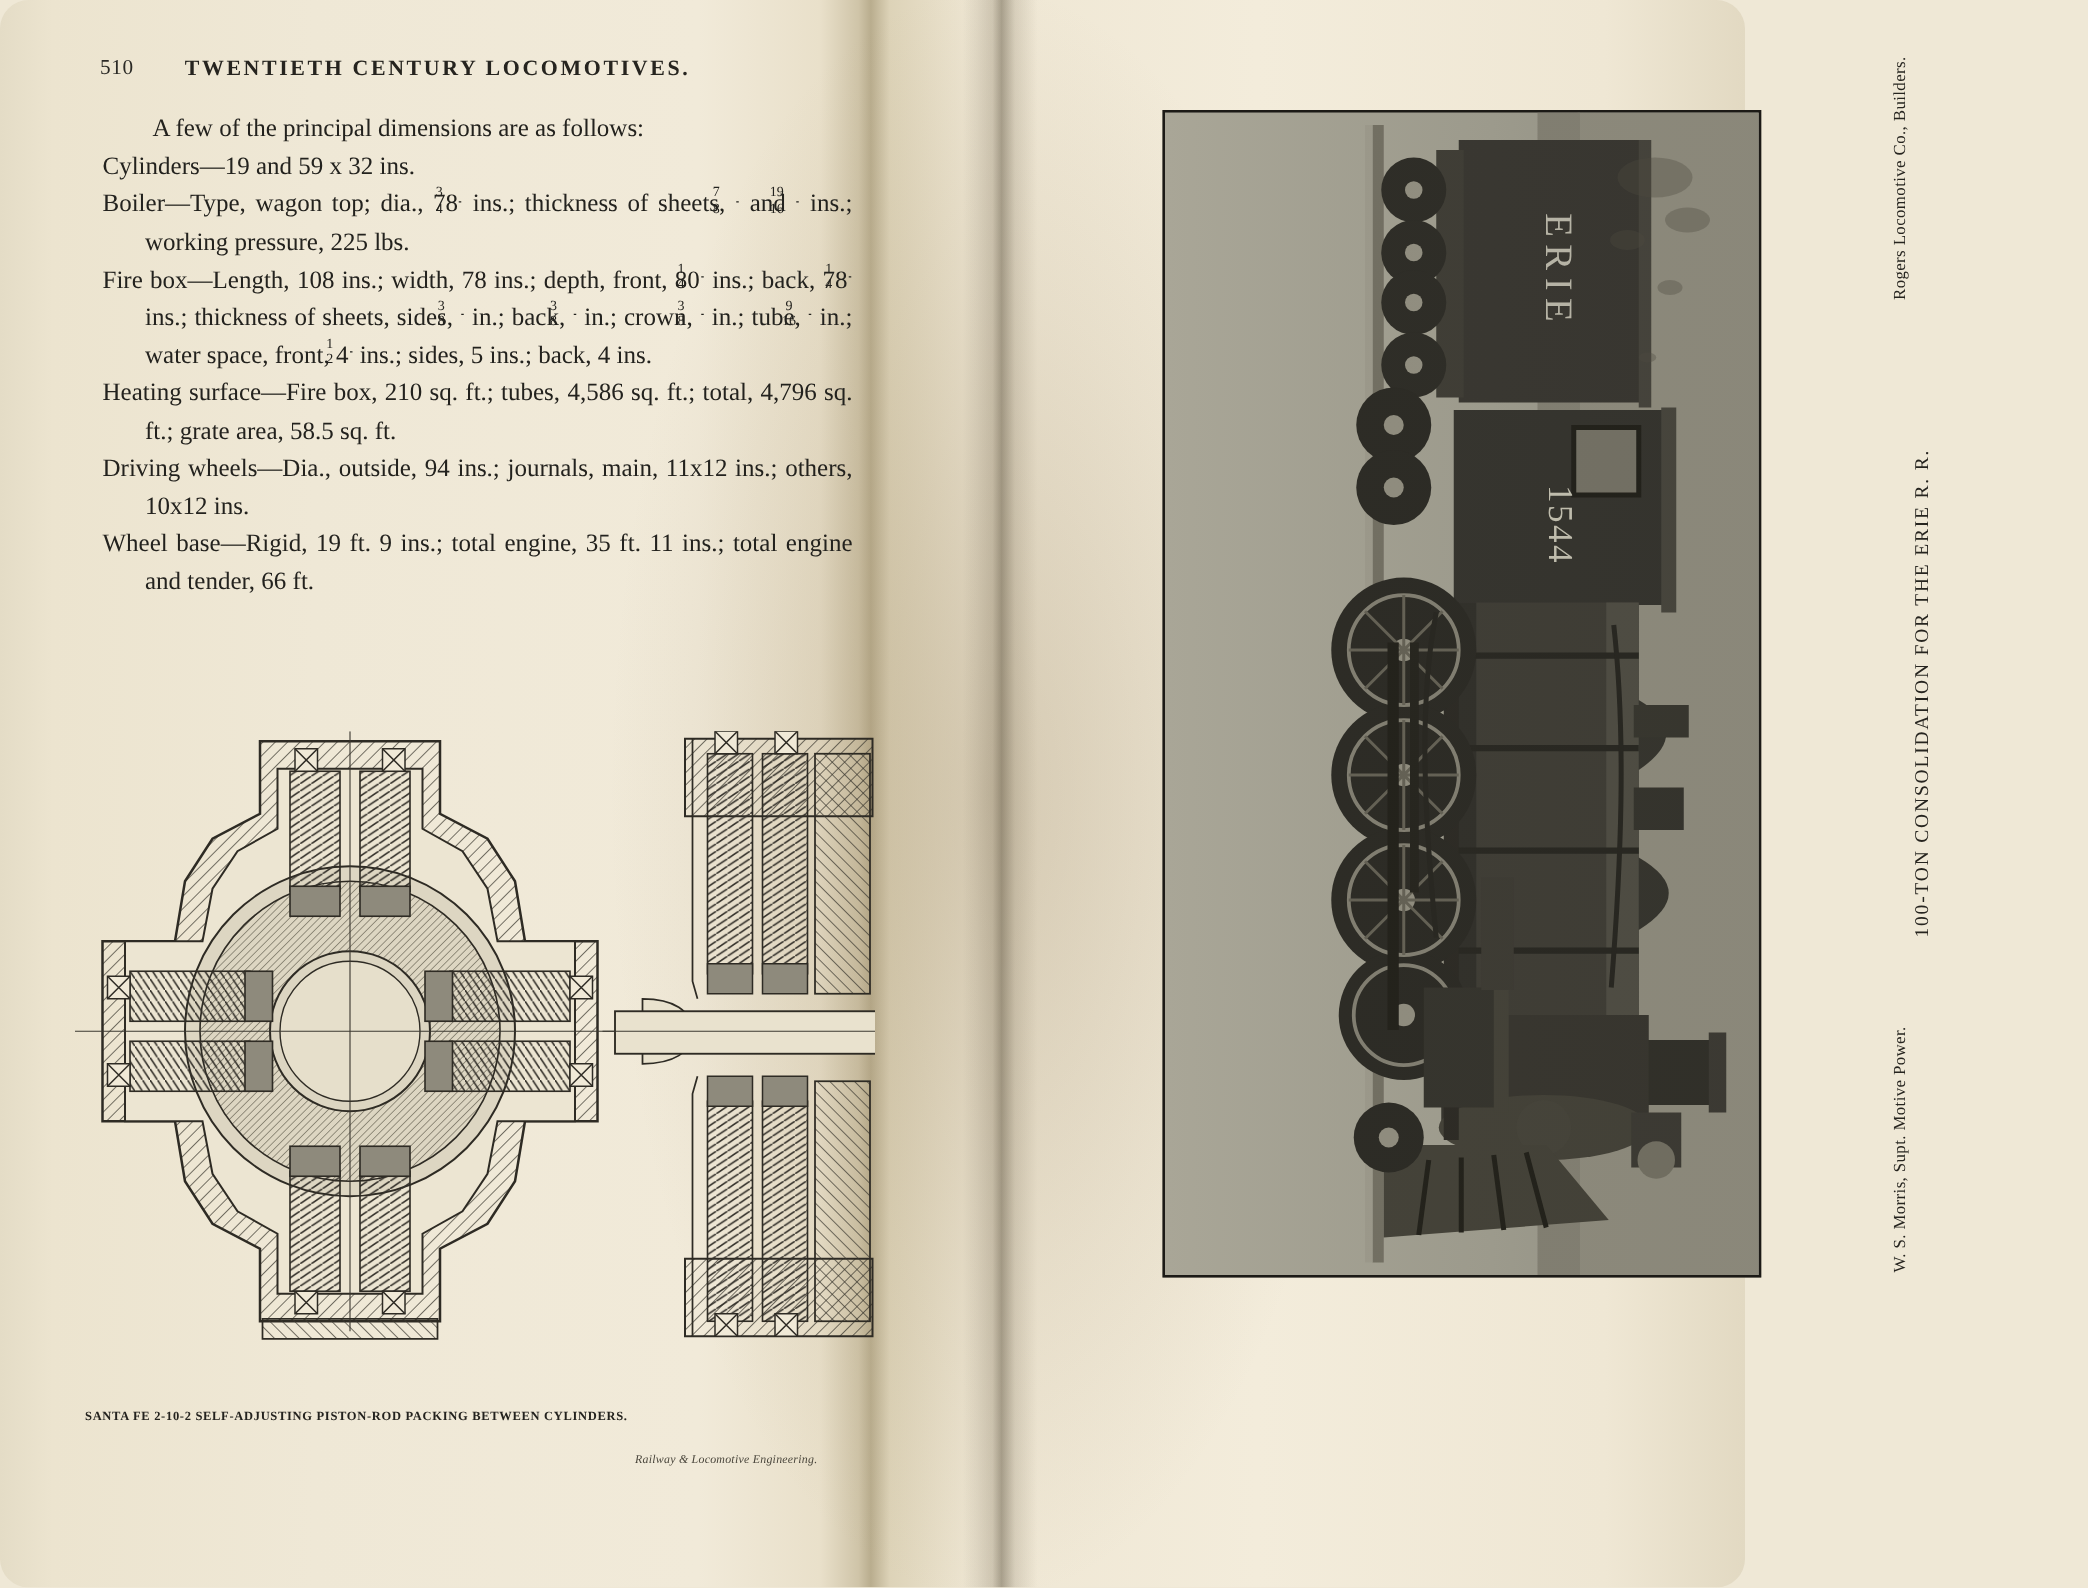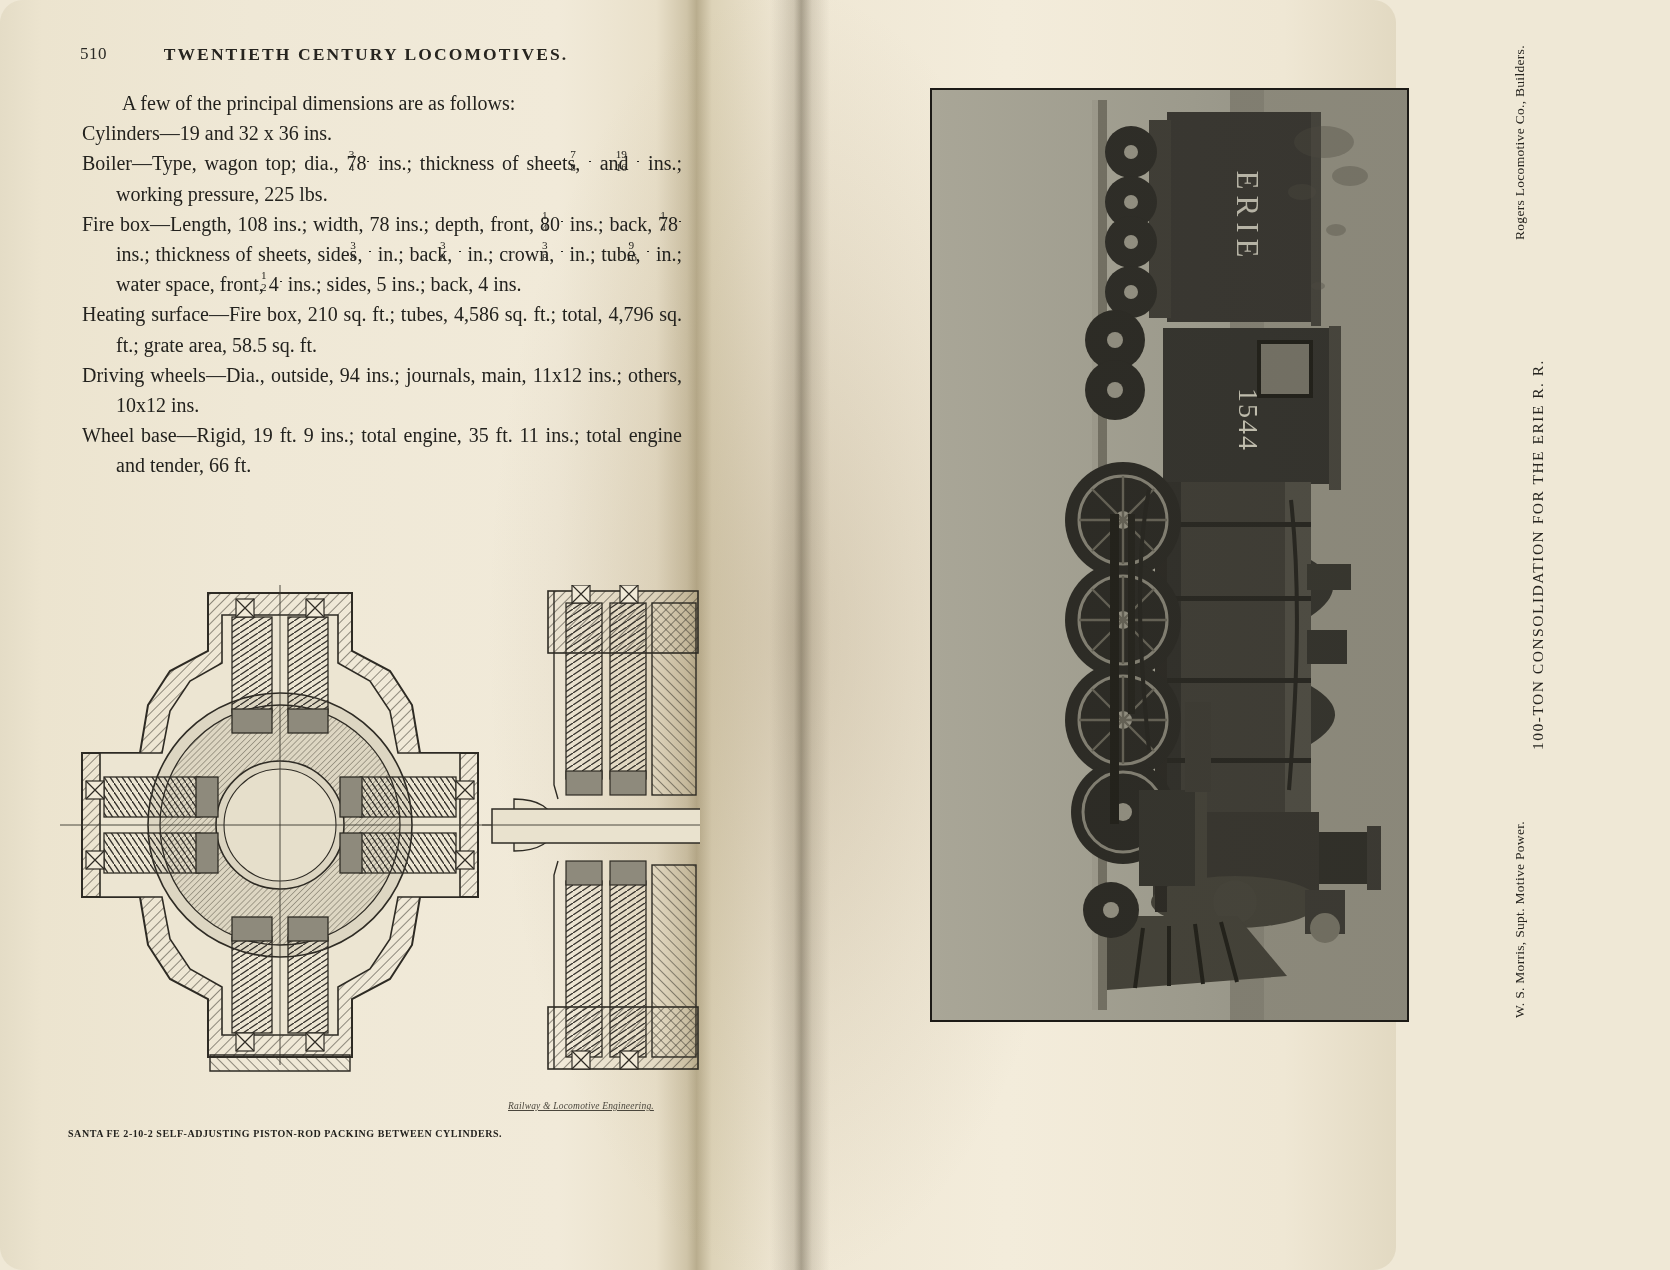--- a/index.html
+++ b/index.html
@@ -21,34 +21,34 @@
   .page{position:absolute;top:0;height:1270px;}
   .page-left{left:0;width:790px;}
   .page-right{left:800px;width:870px;}
 
   
   .hdr{position:absolute;top:44px;left:0;width:700px;height:24px;}
   .folio{position:absolute;left:80px;top:0;font-size:17px;letter-spacing:.5px;color:#2b2a26;
     font-family:"Liberation Serif",serif;}
   .runhead{position:absolute;left:0;top:0;width:700px;text-align:center;
     font-size:17.5px;letter-spacing:2.1px;font-weight:bold;color:#26241f;
-    font-variant:small-caps;padding-left:16px;}
+    font-variant:small-caps;}
   .body-text{position:absolute;left:82px;top:88px;width:600px;
     font-size:20px;line-height:30.2px;color:#23221e;text-align:justify;}
   .para-lead{text-indent:40px;margin:0 0 0 0;}
   .spec{margin:0;padding-left:34px;text-indent:-34px;}
   .frac{display:inline-block;vertical-align:-0.10em;font-size:.56em;line-height:1;text-align:center;
     position:relative;top:-1px;margin:0 1px;}
   .frac .n{display:block;border-bottom:1px solid #23221e;padding:0 1px;}
   .frac .d{display:block;padding:0 1px;}
 
   
   .diagram-wrap{position:absolute;left:60px;top:585px;width:640px;height:500px;}
-  .dia-credit{position:absolute;left:508px;top:1101px;font-size:9.5px;font-style:italic;
-    color:#4a463c;letter-spacing:.2px;font-family:"Liberation Serif",serif;text-decoration:underline;}
+  .dia-credit{position:absolute;left:508px;top:1163px;font-size:9.5px;font-style:italic;
+    color:#4a463c;letter-spacing:.2px;font-family:"Liberation Serif",serif;}
   .dia-caption{position:absolute;left:68px;top:1128px;width:620px;
     font-size:10px;font-weight:bold;letter-spacing:.55px;color:#23221e;}
 
   
   .photo{position:absolute;left:130px;top:88px;width:475px;height:930px;
     border:2px solid #1c1a16;background:#8b887c;overflow:hidden;}
   .plate-cap{position:absolute;transform-origin:0 0;white-space:nowrap;color:#26241f;}
   .cap-builder{left:1512px;top:322px;font-size:13.5px;letter-spacing:.3px;}
   .cap-title{left:1529px;top:742px;font-size:15.6px;letter-spacing:1.45px;font-weight:normal;}
   .cap-motive{left:1512px;top:1042px;font-size:13.5px;letter-spacing:.3px;}
@@ -66,21 +66,21 @@
   <div class="page page-left">
 
     <div class="hdr">
       <div class="folio">510</div>
       <div class="runhead">TWENTIETH CENTURY LOCOMOTIVES.</div>
     </div>
 
     <div class="body-text">
       <p class="para-lead">A few of the principal dimensions are as follows:</p>
 
-      <p class="spec">Cylinders—19 and 32 x 36 ins.</p>
+      <p class="spec">Cylinders—19 and 59 x 32 ins.</p>
 
       <p class="spec">Boiler—Type, wagon top; dia., 78<span class="frac"><span class="n">3</span><span class="d">4</span></span> ins.; thickness of sheets, <span class="frac"><span class="n">7</span><span class="d">8</span></span> and <span class="frac"><span class="n">19</span><span class="d">16</span></span> ins.; working pressure, 225 lbs.</p>
 
       <p class="spec">Fire box—Length, 108 ins.; width, 78 ins.; depth, front, 80<span class="frac"><span class="n">1</span><span class="d">4</span></span> ins.; back, 78<span class="frac"><span class="n">1</span><span class="d">4</span></span> ins.; thickness of sheets, sides, <span class="frac"><span class="n">3</span><span class="d">8</span></span> in.; back, <span class="frac"><span class="n">3</span><span class="d">8</span></span> in.; crown, <span class="frac"><span class="n">3</span><span class="d">8</span></span> in.; tube, <span class="frac"><span class="n">9</span><span class="d">16</span></span> in.; water space, front, 4<span class="frac"><span class="n">1</span><span class="d">2</span></span> ins.; sides, 5 ins.; back, 4 ins.</p>
 
       <p class="spec">Heating surface—Fire box, 210 sq. ft.; tubes, 4,586 sq. ft.; total, 4,796 sq. ft.; grate area, 58.5 sq. ft.</p>
 
       <p class="spec">Driving wheels—Dia., outside, 94 ins.; journals, main, 11x12 ins.; others, 10x12 ins.</p>
 
       <p class="spec">Wheel base—Rigid, 19 ft. 9 ins.; total engine, 35 ft. 11 ins.; total engine and tender, 66 ft.</p>

